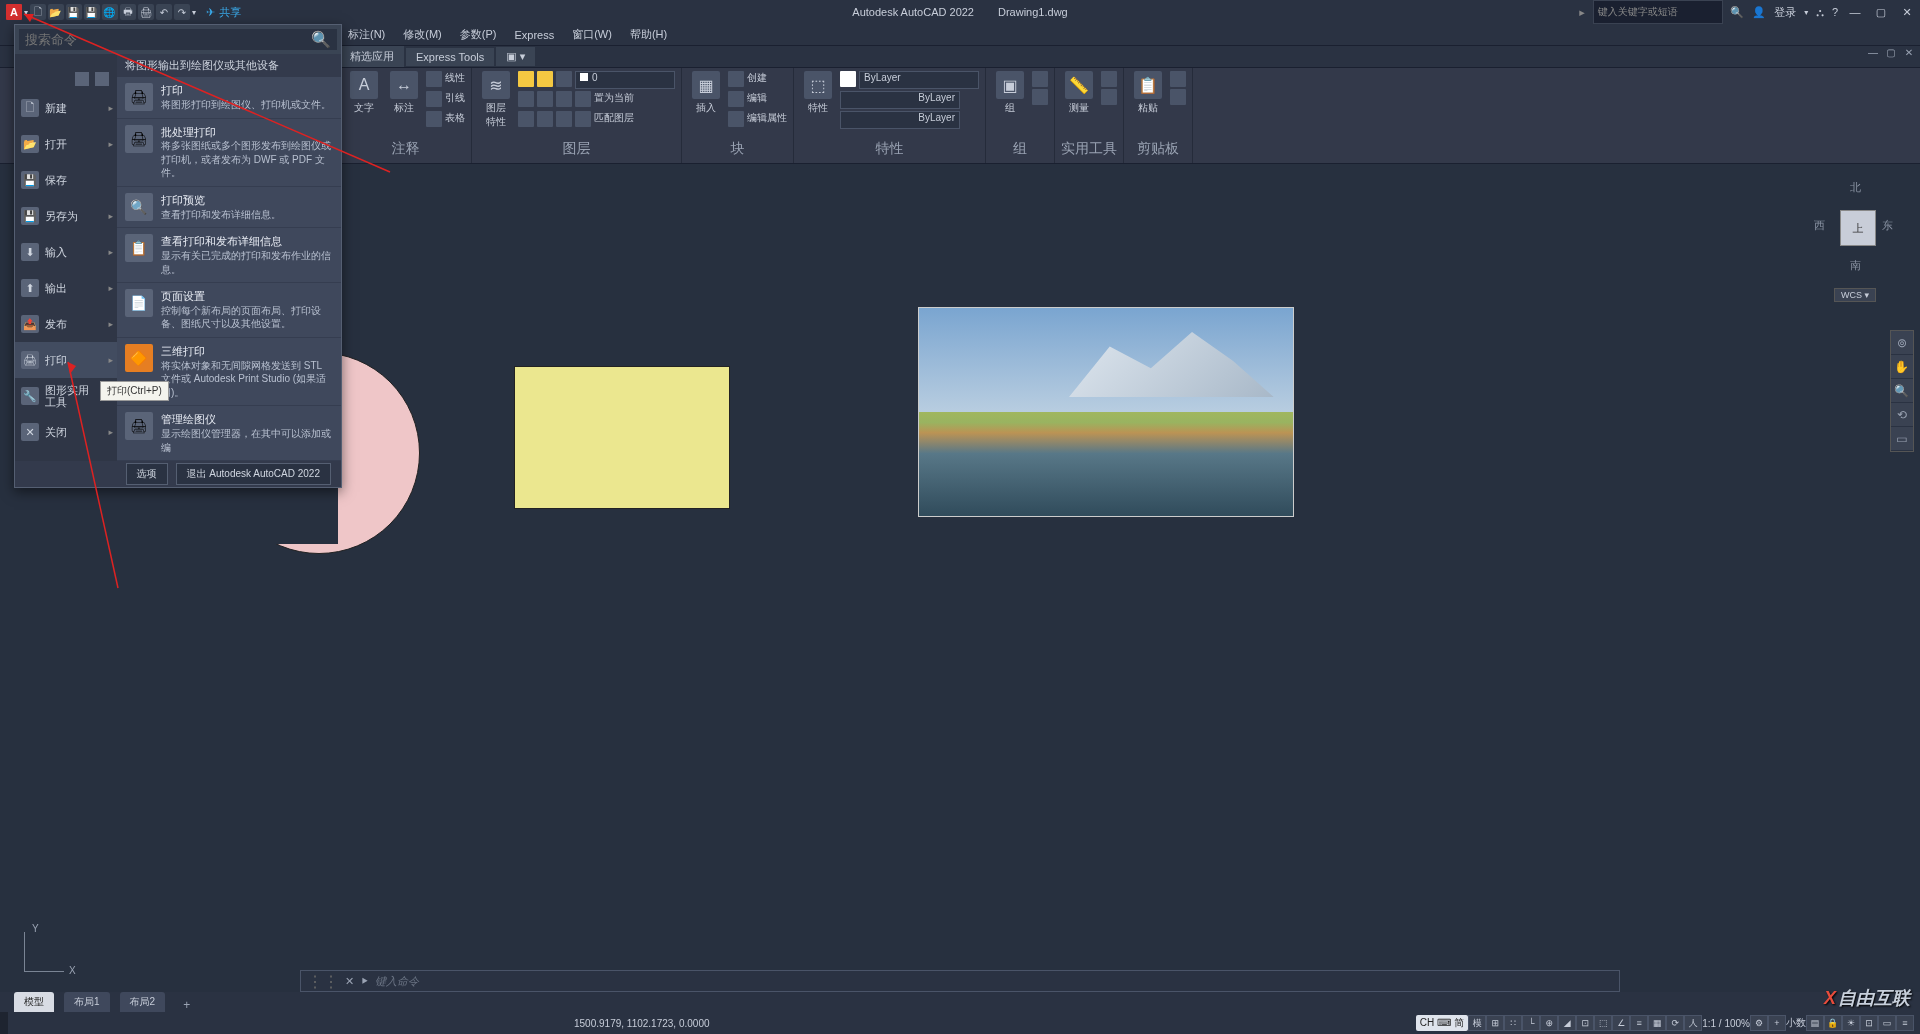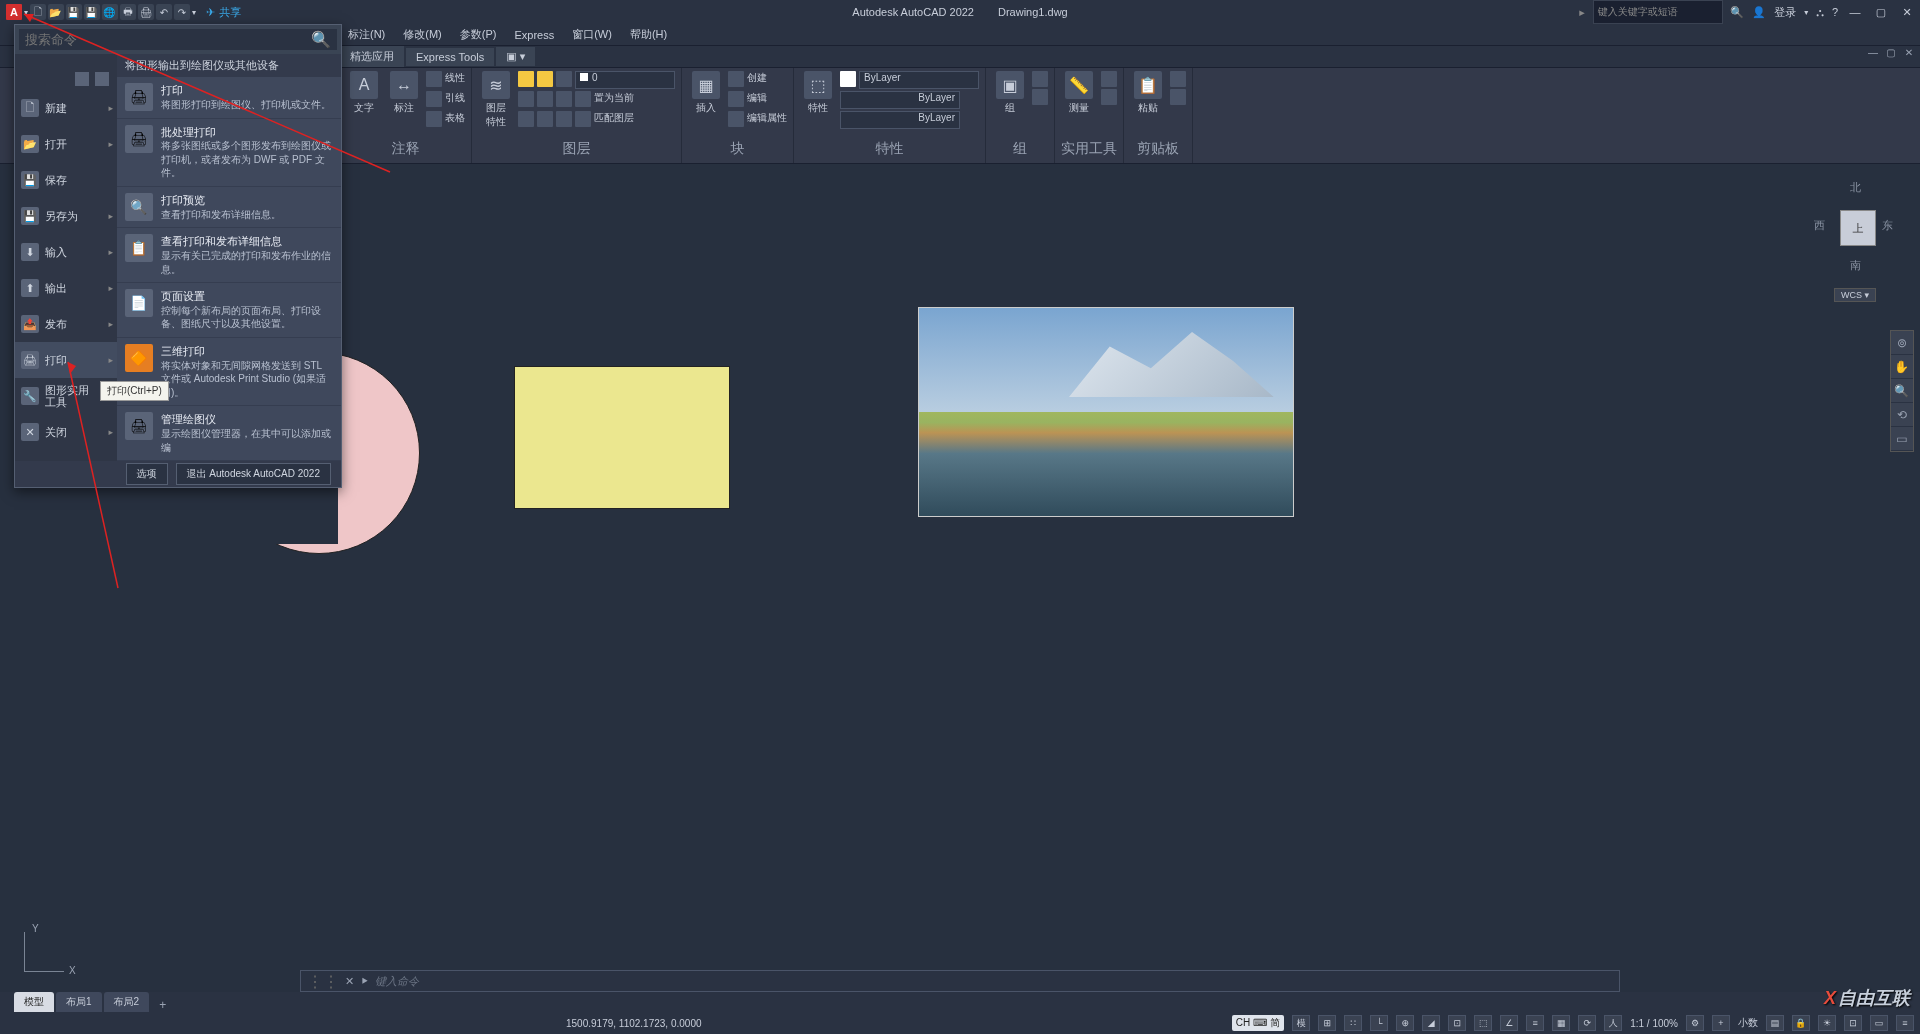--- a/index.html
+++ b/index.html
@@ -72,25 +72,25 @@
 .viewcube .n { left:40px; top:10px; } .viewcube .s { left:40px; top:88px; } .viewcube .e { left:72px; top:48px; } .viewcube .w { left:4px; top:48px; }
 .viewcube .wcs { position:absolute; left:24px; top:118px; background:#3a4252; border:1px solid #555; font-size:9px; color:#c7cdd9; padding:1px 6px; }
 .navbar { position:absolute; right:6px; top:330px; width:24px; background:#3a4252; border:1px solid #555; display:flex; flex-direction:column; }
 .navbar .nico { height:24px; border-bottom:1px solid #2a3242; display:flex; align-items:center; justify-content:center; color:#9aa3b3; font-size:12px; }
 
 .cmdline { position:absolute; left:300px; bottom:42px; right:300px; height:22px; background:#2a3242; border:1px solid #4a5468; display:flex; align-items:center; padding:0 6px; gap:6px; }
 .cmdline .cico { color:#9aa3b3; font-size:11px; }
 .cmdline .ctxt { color:#6a7383; font-size:11px; font-style:italic; }
 
 .tabbar { position:absolute; left:0; bottom:22px; right:0; height:20px; background:#2a3242; display:flex; align-items:flex-end; padding-left:14px; }
-.tabbar .tab { background:#3f485c; color:#c7cdd9; font-size:10px; padding:3px 10px; margin-right:2px; border-top-left-radius:3px; border-top-right-radius:3px; }
+.tabbar .tab { background:#3f485c; color:#c7cdd9; font-size:10px; padding:3px 10px; margin-right:10px; border-top-left-radius:3px; border-top-right-radius:3px; }
 .tabbar .tab.active { background:#d8dce4; color:#222; }
 .tabbar .plus { color:#9aa3b3; padding:0 8px; font-size:12px; }
 
-.statusbar { position:absolute; left:0; bottom:0; right:0; height:22px; background:#2a3242; display:flex; align-items:center; justify-content:flex-end; color:#c7cdd9; font-size:10px; padding:0 6px; gap:8px; }
+.statusbar { position:absolute; left:8px; bottom:0; right:0; height:22px; background:#2a3242; display:flex; align-items:center; justify-content:flex-end; color:#c7cdd9; font-size:10px; padding:0 6px; gap:0; }
 .statusbar .coords { margin-right:auto; margin-left:560px; }
 .statusbar .stico { width:18px; height:16px; background:#3a4252; border:1px solid #4a5468; display:flex; align-items:center; justify-content:center; font-size:9px; }
 .statusbar .chbadge { background:#dfe4ec; color:#222; padding:1px 4px; font-size:10px; border-radius:2px; }
 
 .arrow-line { position:absolute; pointer-events:none; z-index:300; }
 .arrow-line line { stroke:#d22; stroke-width:1.5; }
 .arrow-line polygon { fill:#d22; }
 
 .watermark { position:absolute; right:10px; bottom:24px; font-size:18px; font-weight:bold; font-style:italic; color:#c8d0dc; text-shadow:1px 1px 2px #000; display:flex; align-items:center; gap:2px; }
 .watermark .xx { color:#e74c3c; }

